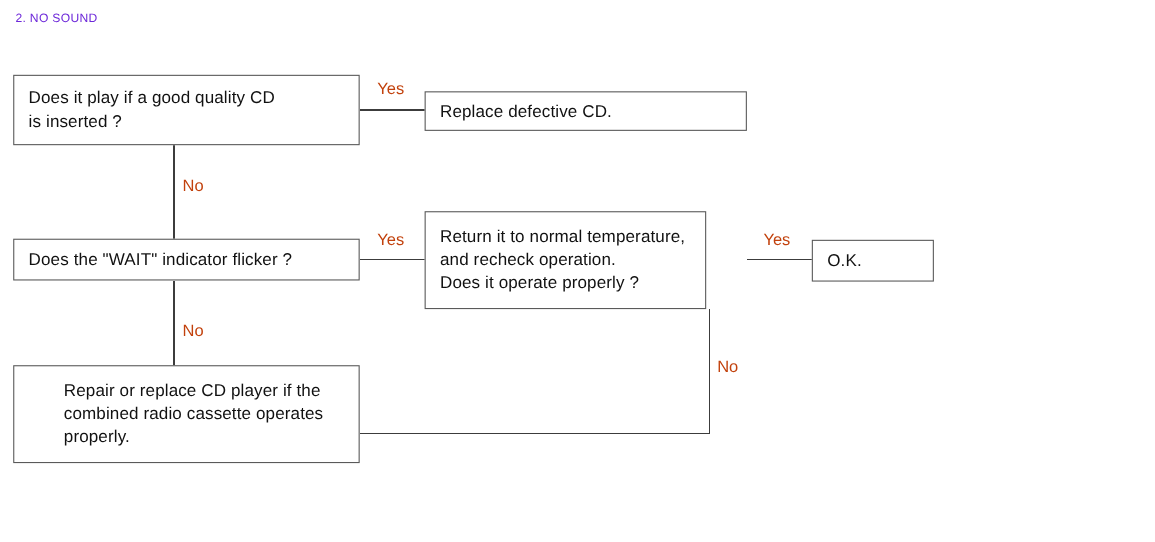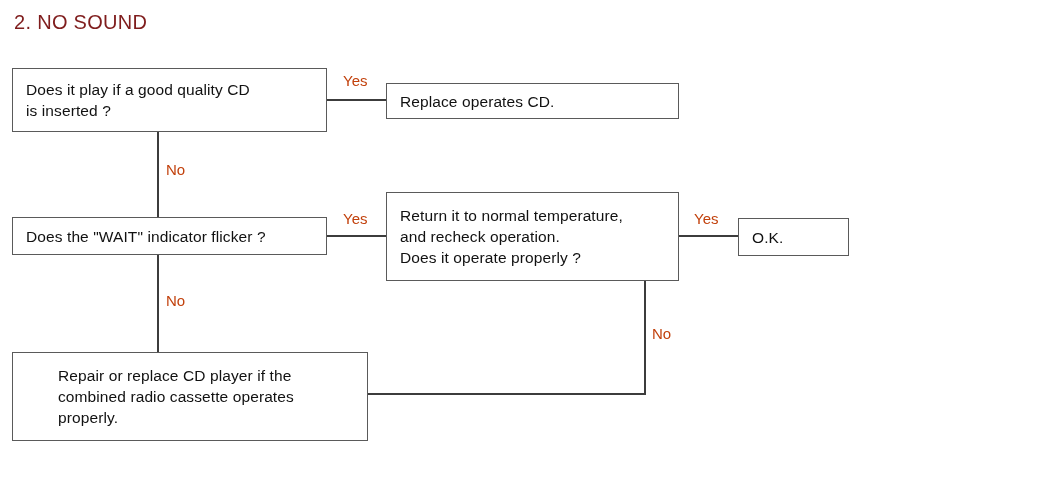--- a/index.html
+++ b/index.html
@@ -36,39 +36,39 @@
     font-size: 15.5px;
     line-height: 21px;
     color: #111111;
     white-space: pre-line;
     letter-spacing: 0.1px;
   }
   #page-title {
     position: absolute;
     left: 14px;
     top: 11px;
-    font-size: 20px;
+    font-size: 11px;
     letter-spacing: 0.3px;
-    color: #7f1d1d;
+    color: #6d28d9;
   }
   .edge-label {
     position: absolute;
     font-size: 15px;
     color: #c2410c;
     line-height: 16px;
     white-space: nowrap;
   }
 
   
   #node-cd-quality    { left: 12px;  top: 68px;  width: 315px; height: 64px; }
   #node-replace-cd    { left: 386px; top: 83px;  width: 293px; height: 36px; }
   #node-wait-flicker  { left: 12px;  top: 217px; width: 315px; height: 38px; }
-  #node-temperature   { left: 386px; top: 192px; width: 293px; height: 89px; }
+  #node-temperature   { left: 386px; top: 192px; width: 256px; height: 89px; }
   #node-ok            { left: 738px; top: 218px; width: 111px; height: 38px; text-align: center; }
-  #node-repair        { left: 12px;  top: 352px; width: 356px; height: 89px; padding-left: 45px; }
+  #node-repair        { left: 12px;  top: 332px; width: 315px; height: 89px; padding-left: 45px; }
 
   
   #label-yes-1 { left: 343px; top: 73px; }
   #label-no-1  { left: 166px; top: 162px; }
   #label-yes-2 { left: 343px; top: 211px; }
   #label-yes-3 { left: 694px; top: 211px; }
   #label-no-2  { left: 166px; top: 293px; }
   #label-no-3  { left: 652px; top: 326px; }
 </style>
 </head>
@@ -94,21 +94,21 @@
       <path d="M645,281 L645,394 L327,394"></path>
     </g>
   </svg>
 
   <div class="node" id="node-cd-quality">
     <span class="node-text">Does it play if a good quality CD
 is inserted ?</span>
   </div>
 
   <div class="node" id="node-replace-cd">
-    <span class="node-text">Replace operates CD.</span>
+    <span class="node-text">Replace defective CD.</span>
   </div>
 
   <div class="node" id="node-wait-flicker">
     <span class="node-text">Does the "WAIT" indicator flicker ?</span>
   </div>
 
   <div class="node" id="node-temperature">
     <span class="node-text">Return it to normal temperature,
 and recheck operation.
 Does it operate properly ?</span>

